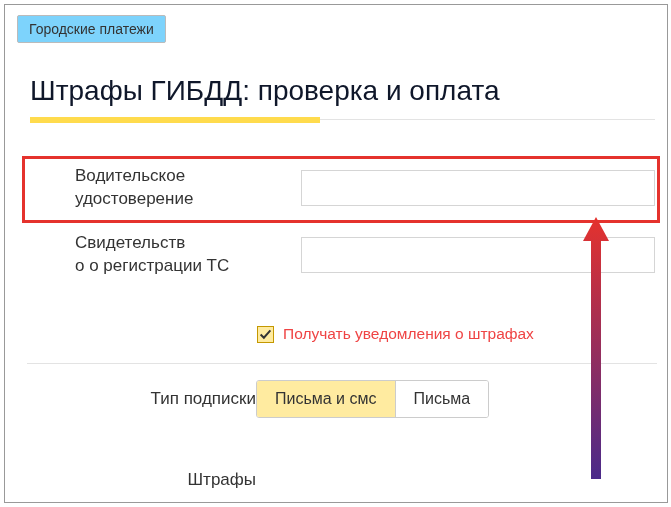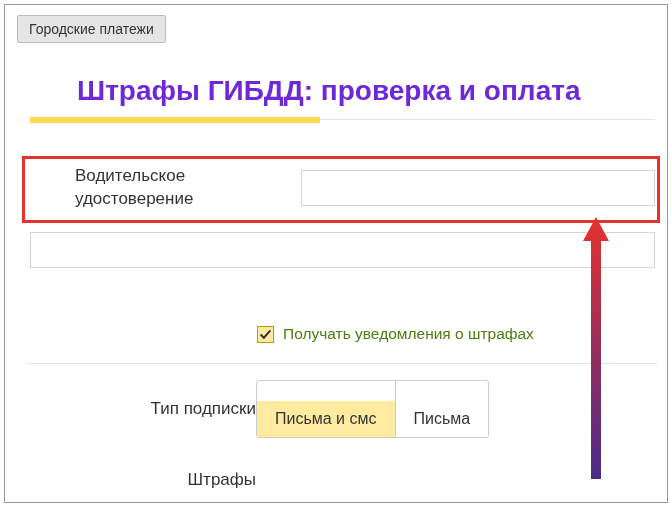--- a/index.html
+++ b/index.html
@@ -14,34 +14,33 @@
       height: 499px;
       position: relative;
       background: #fff;
     }
     .top-btn {
       position: absolute;
       top: 10px;
       left: 12px;
       padding: 5px 11px;
       border: 1px solid #bbb;
-      background: #e5e5e5;
+      background: #7dd3fc;
       font-size: 14px;
       color: #333;
       border-radius: 2px;
       cursor: pointer;
     }
     .heading {
       position: absolute;
       top: 70px;
       left: 25px;
       font-size: 28px;
-      font-weight: bold;
-      color: #6d28d9;
-      margin-left: 47px;
+      font-weight: normal;
+      color: #0f172a;
     }
     .divider-line {
       position: absolute;
       top: 112px;
       left: 25px;
       width: 290px;
       height: 6px;
       background: #ffdb4d;
     }
     .divider-after {
@@ -100,21 +99,21 @@
       border: 1px solid #c49800;
       background: #ffeba0;
       display: flex;
       align-items: center;
       justify-content: center;
       cursor: pointer;
     }
     .ybox svg { width: 13px; height: 13px; }
     .check-label {
       font-size: 15.5px;
-      color: #4d7c0f;
+      color: #ef4444;
     }
     .sep2 {
       position: absolute;
       top: 358px;
       left: 22px;
       width: 630px;
       height: 1px;
       background: #e3e3e3;
     }
     .sub-row {
@@ -139,21 +138,20 @@
       border-radius: 3px;
       overflow: hidden;
     }
     .seg-btn {
       padding: 9px 18px;
       font-size: 16px;
       background: #fff;
       border: none;
       cursor: pointer;
       color: #333;
-      margin-top: 20px;
     }
     .seg-btn.active {
       background: #ffeba0;
     }
     .seg-sep {
       width: 1px;
       background: #ccc;
     }
     
     .arrow {
@@ -177,20 +175,21 @@
   <div class="divider-after"></div>
 
   <div class="highlight-box"></div>
 
   <div class="field-row driver">
     <div class="field-label" style="white-space: pre-line;">Водительское<br>удостоверение</div>
     <input type="text" class="field-input" value="" style="">
   </div>
 
   <div class="field-row reg">
+    <div class="field-label">Свидетельств<br>о о регистрации ТС</div>
     <input type="text" class="field-input" value="" style="">
   </div>
 
   <div class="checkbox-row">
     <div class="ybox">
       <svg viewBox="0 0 16 16">
         <path d="M2 8 L6 12 L14 3" stroke="#333" stroke-width="2.4" fill="none"></path>
       </svg>
     </div>
     <span class="check-label">Получать уведомления о штрафах</span>

